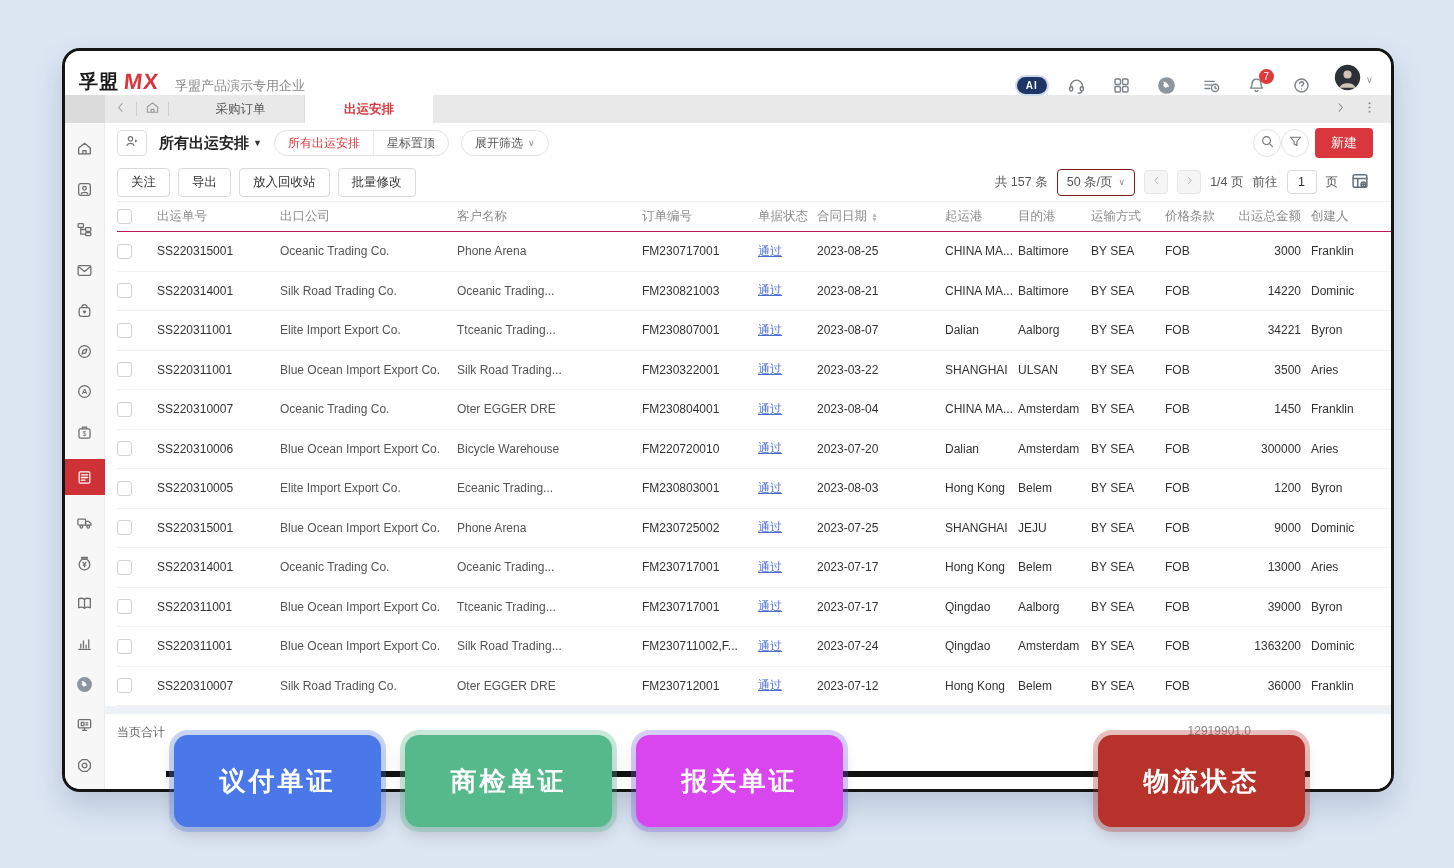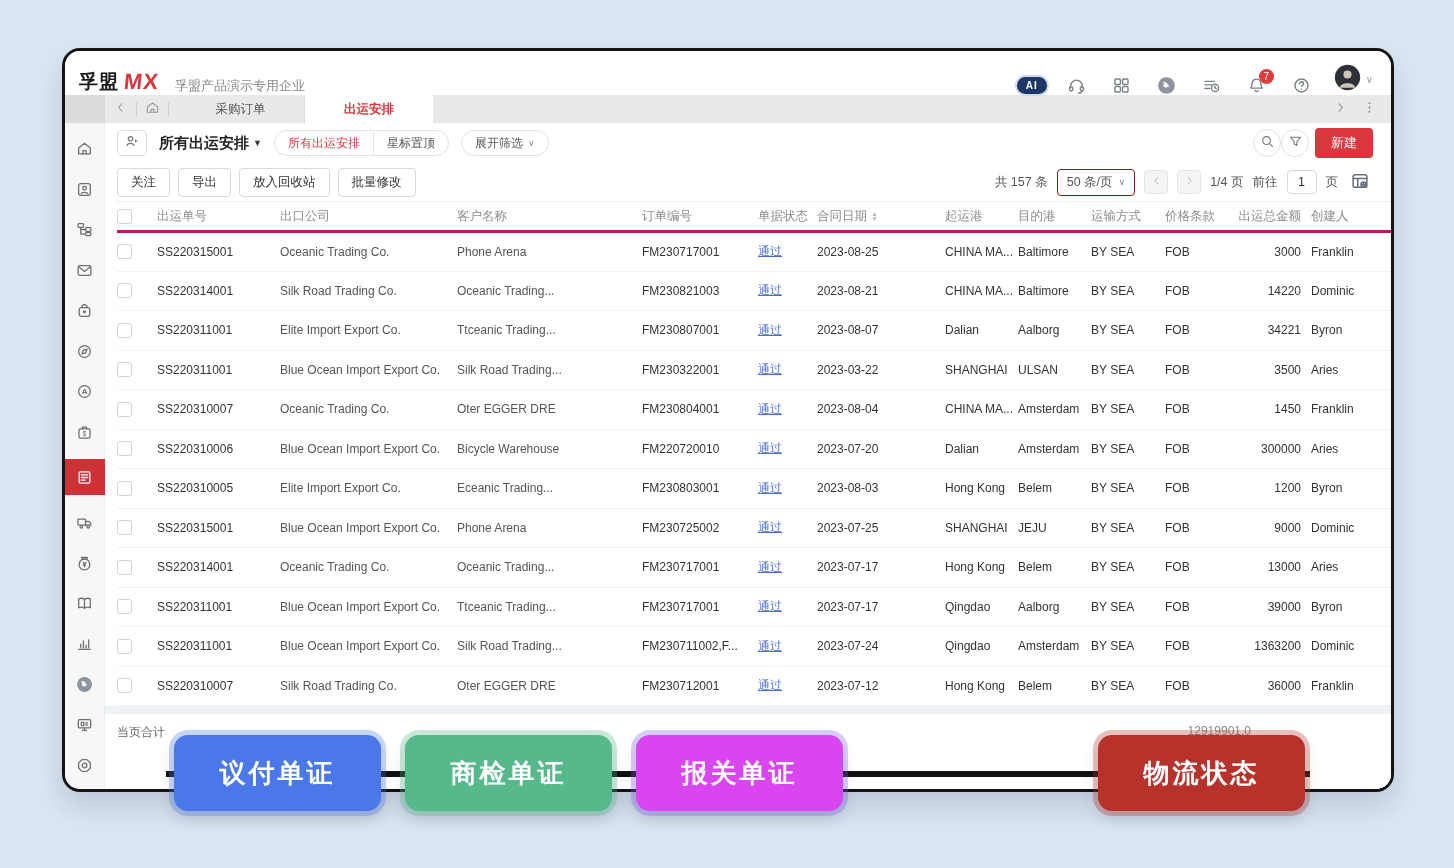--- a/index.html
+++ b/index.html
@@ -72,38 +72,38 @@
   .pg-size .caret { font-size:9px; color:#888; }
   .pg-btn { width:24px; height:24px; background:#f5f5f5; border:1px solid #e6e6e6; border-radius:4px; display:flex; align-items:center; justify-content:center; color:#b5b5b5; cursor:pointer; }
   .pg-btn svg { width:13px; height:13px; }
   .goto-input { width:30px; height:24px; border:1px solid #d9d9d9; border-radius:4px; text-align:center; font-size:12.5px; color:#333; }
   .pg-settings { width:26px; height:24px; display:flex; align-items:center; justify-content:center; color:#66707c; cursor:pointer; }
   .pg-settings svg { width:20px; height:20px; }
 
   
   .table-wrap { flex:none; padding:0 8px 0 0; }
   table { border-collapse:collapse; table-layout:fixed; width:1284px; margin-left:12px; }
-  thead th { height:30px; font-size:12.5px; font-weight:normal; color:#8c8c8c; text-align:left; border-top:1px solid #efefef; border-bottom:3px solid #be185d; white-space:nowrap; overflow:hidden; padding-right:6px; }
+  thead th { height:30px; font-size:12.5px; font-weight:normal; color:#8c8c8c; text-align:left; border-top:1px solid #efefef; border-bottom:1px solid #be185d; white-space:nowrap; overflow:hidden; padding-right:6px; }
   tbody td { height:39.5px; font-size:12px; color:#333; border-bottom:1px solid #f2f2f2; white-space:nowrap; overflow:hidden; padding-right:6px; }
   td.sub { color:#555; }
   th.num, td.num { text-align:right; padding-right:10px; }
   .cb { display:inline-block; width:15px; height:15px; border:1.5px solid #d2d2d2; border-radius:3px; background:#fff; cursor:pointer; vertical-align:middle; }
   .status-link { color:#4c6ed3; text-decoration:underline; cursor:pointer; }
   .sort { display:inline-flex; flex-direction:column; vertical-align:middle; margin-left:4px; line-height:5px; }
   .sort span { font-size:7px; color:#bbb; }
 
   
   .summary-gap { height:8px; background:#eef1f5; flex:none; }
   .summary-row { flex:1; background:#fff; display:flex; align-items:flex-start; padding:10px 0 0 12px; font-size:12px; color:#666; }
   .summary-total { margin-left:auto; padding-right:140px; color:#8a8a8a; }
 
   
   .flow-row { position:absolute; left:0; top:729px; width:1454px; height:90px; z-index:5; }
   .flow-line { position:absolute; left:166px; top:42px; width:1144px; height:6px; background:#121212; z-index:1; }
-  .flow-btn { position:absolute; top:6px; width:207px; height:76px; border-radius:14px; color:#fff; font-size:26px; font-weight:bold; letter-spacing:3px; display:flex; align-items:center; justify-content:center; cursor:pointer; z-index:2; }
+  .flow-btn { position:absolute; top:6px; width:207px; height:92px; border-radius:14px; color:#fff; font-size:26px; font-weight:bold; letter-spacing:3px; display:flex; align-items:center; justify-content:center; cursor:pointer; z-index:2; }
 </style>
 </head>
 <body>
 
 <div class="stage">
   <div class="window">
 
     <div class="topbar">
       <span class="logo-cn">孚盟</span>
       <span class="logo-mx">MX</span>

